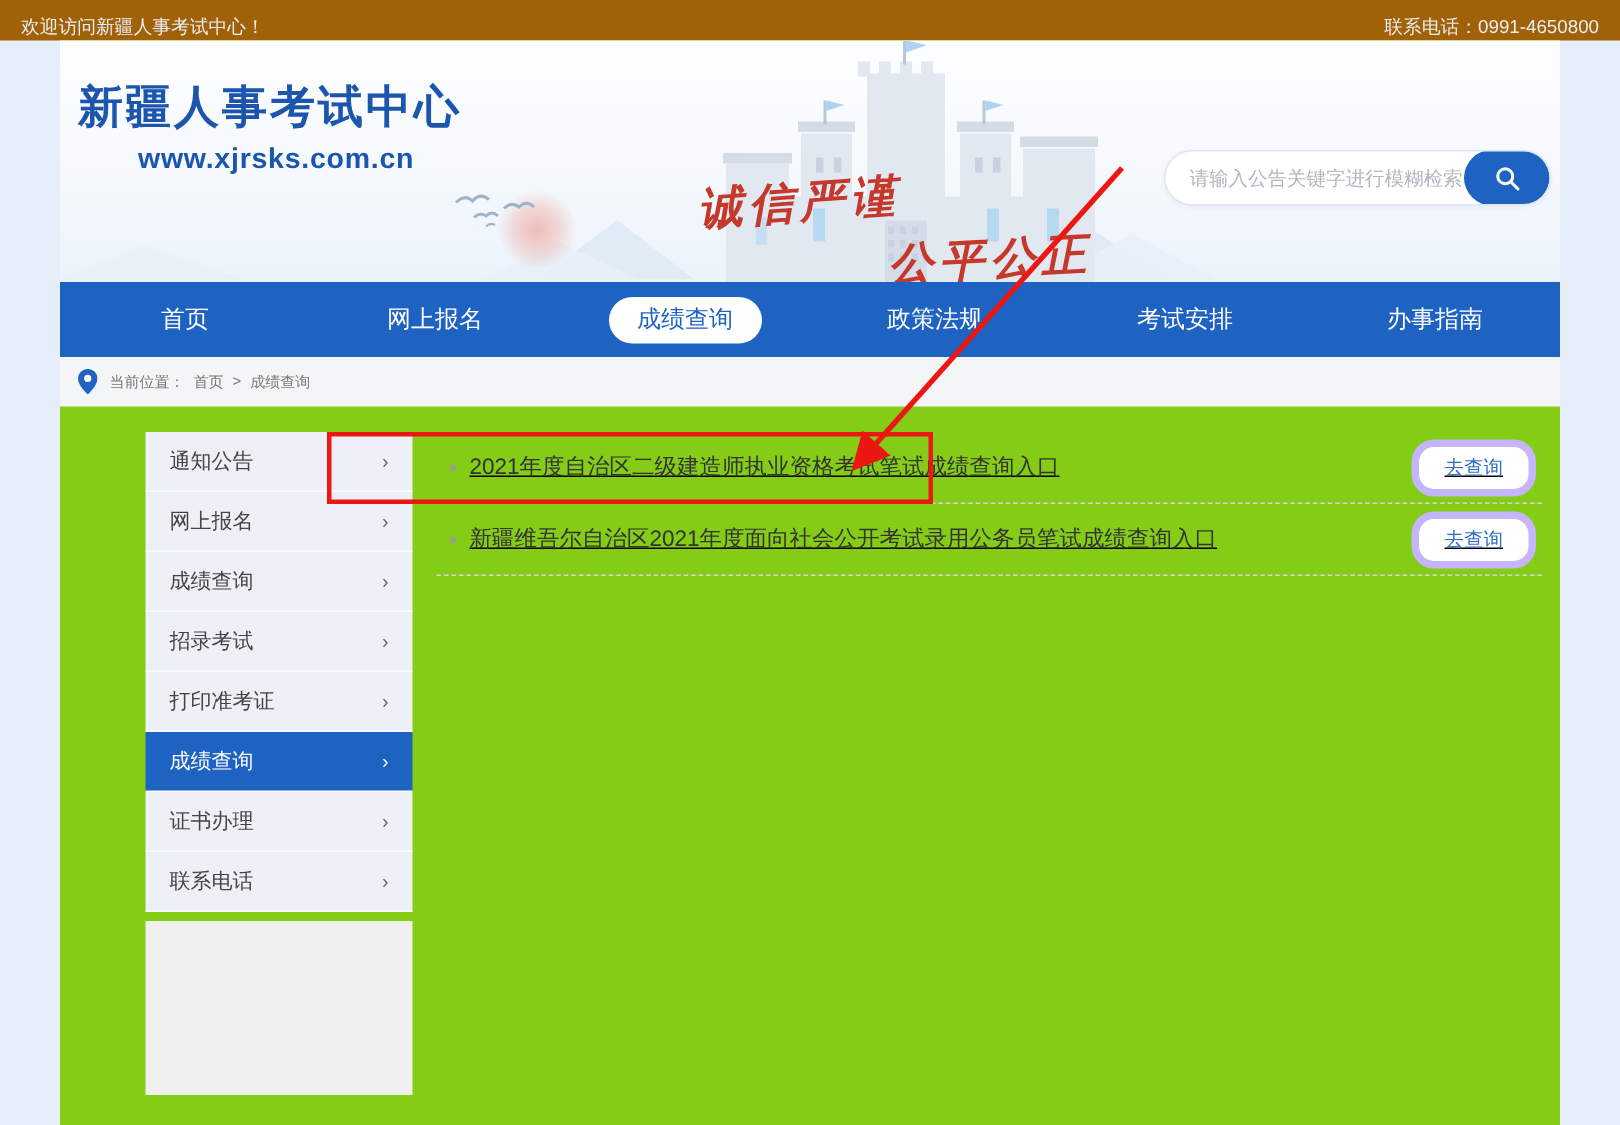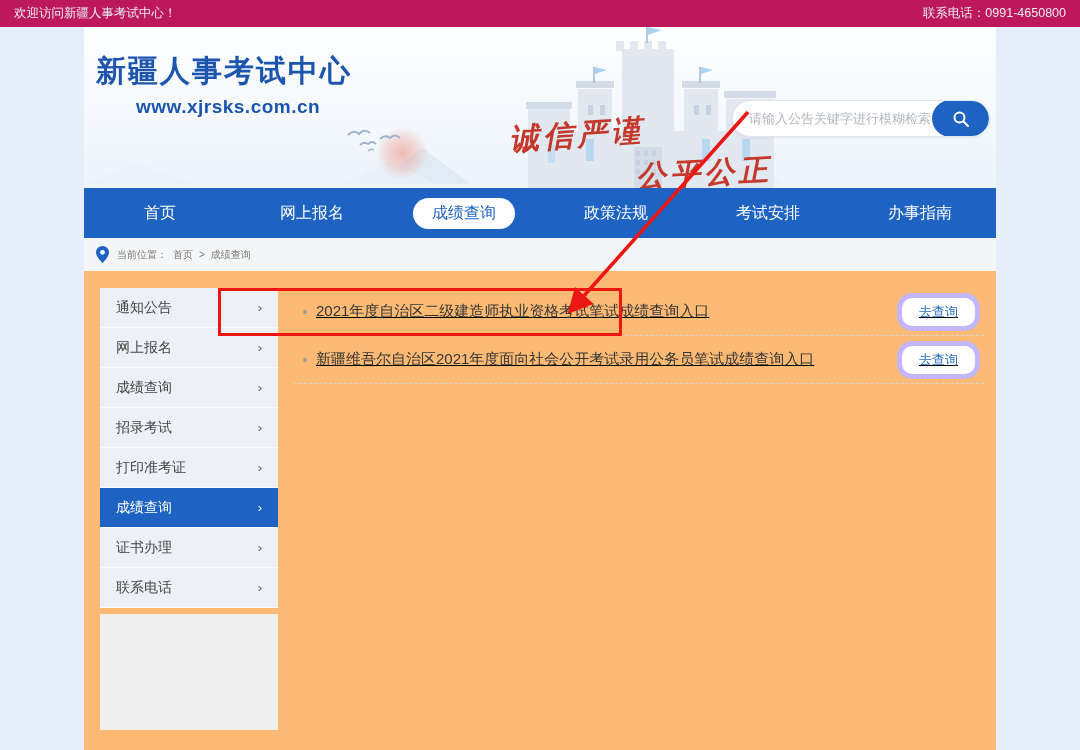--- a/index.html
+++ b/index.html
@@ -5,27 +5,27 @@
   * { margin: 0; padding: 0; box-sizing: border-box; }
   html, body { width: 1080px; height: 750px; }
   body {
     font-family: "Liberation Sans", "DejaVu Sans", sans-serif;
     background: #e6eefa;
     position: relative;
     overflow: hidden;
   }
   
   .topbar {
-    height: 27px; background: #be185d; color: #e8ecf3;
-    display: flex; justify-content: space-between; align-items: center;
+    height: 27px; background: #a16207; color: #e8ecf3;
+    display: flex; justify-content: space-between; align-items: flex-end;
     padding: 0 14px; font-size: 12.5px;
   }
   
   .wrapper {
-    width: 912px; margin: 0 auto; background: #fdba74;
+    width: 1000px; margin: 0 auto; background: #84cc16;
     min-height: 723px; position: relative;
   }
   
   .header {
     height: 161px; position: relative; overflow: hidden;
     background: linear-gradient(180deg, #fdfeff 0%, #f5f9fd 55%, #ecf3fb 100%);
   }
   .logo { position: absolute; left: 12px; top: 24px; }
   .logo-title {
     font-size: 30px; font-weight: bold; color: #1c55ad; letter-spacing: 2px;
@@ -80,21 +80,21 @@
   }
   
   .breadcrumb {
     height: 33px; background: #f4f5f6; display: flex; align-items: center;
     padding: 0 12px; font-size: 10px; color: #777;
   }
   .breadcrumb .pin { margin-right: 8px; display: flex; }
   .breadcrumb span { margin-right: 6px; }
   .crumb-link { cursor: pointer; }
   
-  .content { display: flex; padding: 17px 12px 0 16px; }
+  .content { display: flex; padding: 17px 12px 0 16px; margin-left: 41px; }
   .sidebar { width: 178px; flex: none; }
   .side-item {
     height: 40px; background: #edf0f6; display: flex; align-items: center;
     justify-content: space-between; padding: 0 16px; font-size: 14px;
     color: #444; cursor: pointer; border-bottom: 1px solid #f9fbfd;
   }
   .side-item .chev { color: #666; font-size: 13px; }
   .side-item.active { background: #1e63c2; color: #fff; }
   .side-item.active .chev { color: #fff; }
   .side-filler { height: 116px; background: #efefef; margin-top: 6px; }

